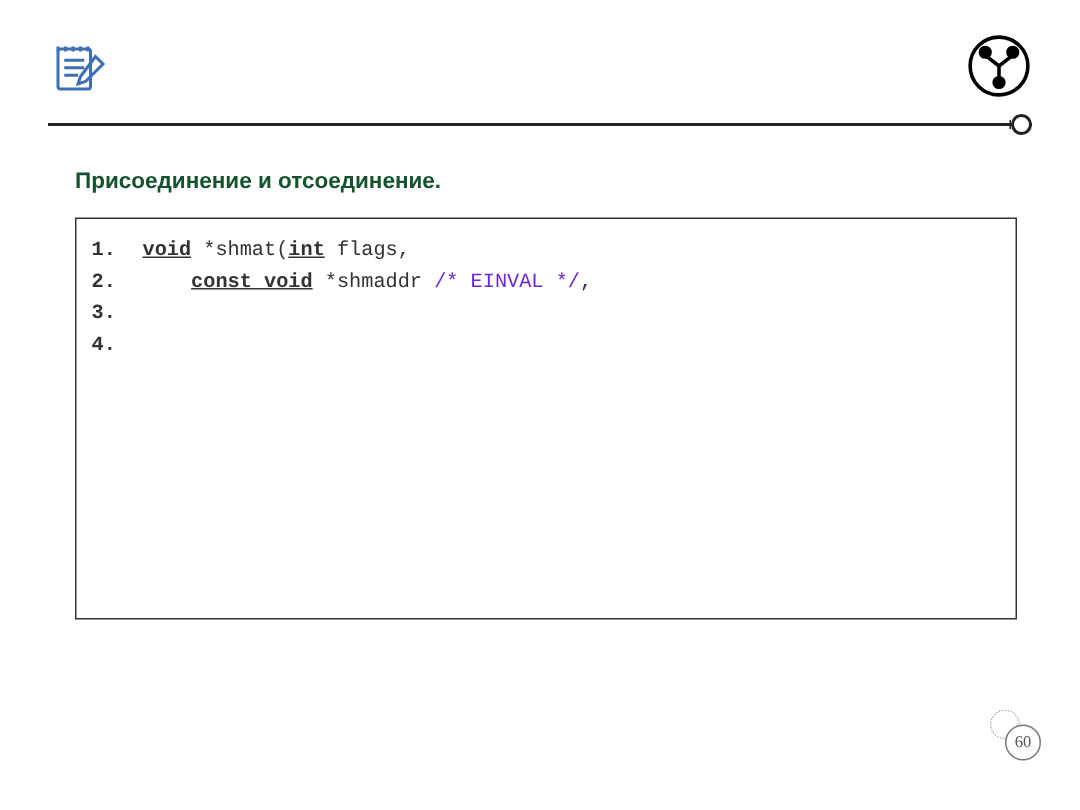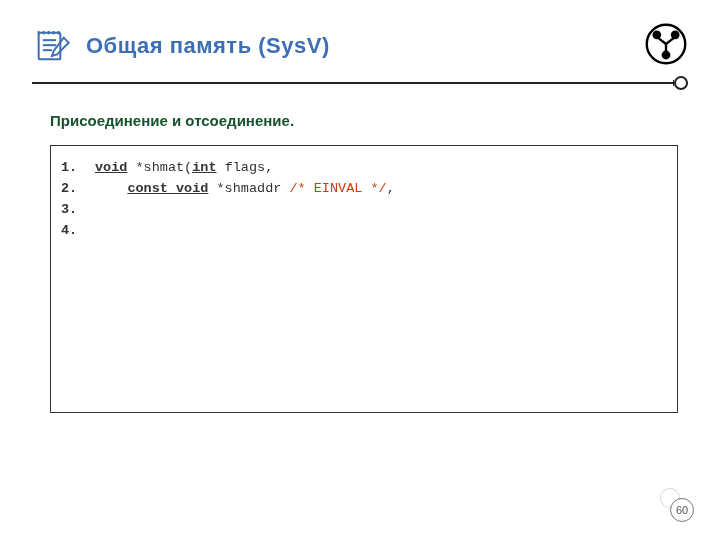--- a/index.html
+++ b/index.html
@@ -11,22 +11,22 @@
   .branch-icon { position: absolute; top: 22px; right: 32px; width: 44px; height: 44px; color: #000; }
   .rule-wrap { position: relative; margin: 8px 0 22px 0; height: 14px; }
   .rule { position: absolute; left: 0; right: 0; top: 6px; border-top: 2px solid #222; }
   .rule-node { position: absolute; right: 0; top: 0; width: 14px; height: 14px; border: 2px solid #222; border-radius: 50%; background: #fff; }
   .rule-tick { position: absolute; right: 14px; top: 4px; width: 1px; height: 6px; background: #222; }
   .subtitle { font-size: 15px; font-weight: 700; margin: 0 10px 16px 18px; color: #14532d; }
   .code-box { margin: 0 10px 0 18px; border: 1px solid #333; padding: 12px 16px 12px 10px; min-height: 268px; font-family: "Courier New", monospace; font-size: 13.5px; line-height: 1.55; }
   .code-line { display: flex; white-space: pre; }
   .ln { width: 34px; text-align: left; color: #333; font-weight: 700; }
   .kw { font-weight: 700; text-decoration: underline; }
-  .cm { color: #c2410c; }
-  .pagenum-wrap { position: absolute; right: 26px; bottom: 18px; width: 40px; height: 40px; }
+  .cm { color: #6d28d9; }
+  .pagenum-wrap { position: absolute; right: 26px; bottom: 33px; width: 40px; height: 40px; font-family: Liberation Serif, serif; }
   .pagenum-circle { position: absolute; right: 0; bottom: 0; width: 24px; height: 24px; border: 1px solid #777; border-radius: 50%; display: flex; align-items: center; justify-content: center; font-size: 11px; color: #555; background: #fff; }
   .pagenum-ring { position: absolute; right: 14px; bottom: 14px; width: 20px; height: 20px; border: 1px dotted #aaa; border-radius: 50%; }
 </style>
 </head>
 <body>
 
 <div class="slide">
 
   <div class="header">
     <span class="doc-icon">
@@ -36,21 +36,20 @@
           <line x1="14" y1="6" x2="14" y2="10"></line>
         <line x1="20" y1="6" x2="20" y2="10"></line>
           <line x1="26" y1="6" x2="26" y2="10"></line>
           <line x1="32" y1="6" x2="32" y2="10"></line>
         <line x1="13" y1="17" x2="29" y2="17"></line>
           <line x1="13" y1="23" x2="29" y2="23"></line>
           <line x1="13" y1="29" x2="24" y2="29"></line>
         <path d="M38 14 L44 20 L30 34 L24 36 L26 30 Z"></path>
       </svg>
     </span>
-    <h1 class="title">Общая память (SysV)</h1>
   </div>
 
   <span class="branch-icon">
     <svg viewBox="0 0 48 48" fill="none" stroke="currentColor" stroke-width="2.6">
       <circle cx="24" cy="24" r="21"></circle>
       <circle cx="24" cy="36" r="3.5" fill="currentColor"></circle>
       <circle cx="14" cy="14" r="3.5" fill="currentColor"></circle>
       <circle cx="34" cy="14" r="3.5" fill="currentColor"></circle>
       <line x1="24" y1="33" x2="24" y2="24"></line>
       <line x1="24" y1="24" x2="15" y2="17"></line>

